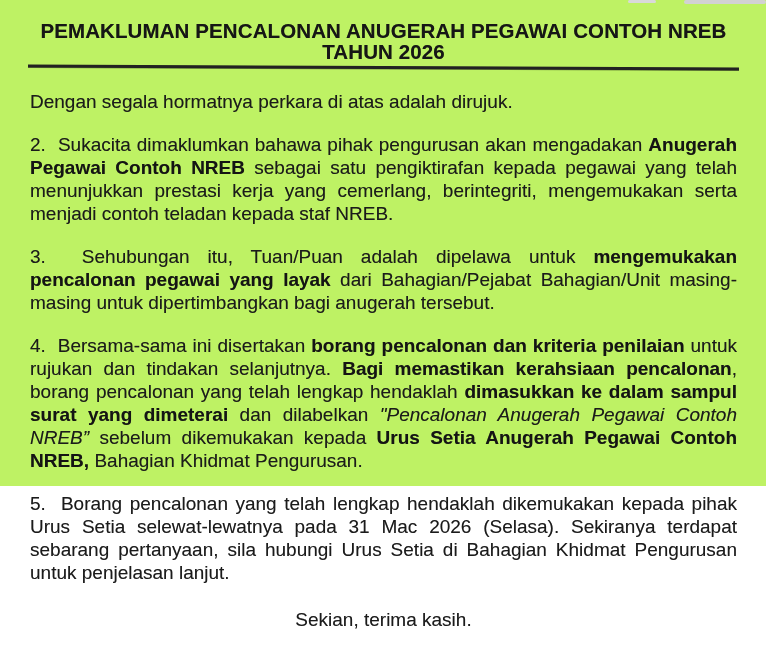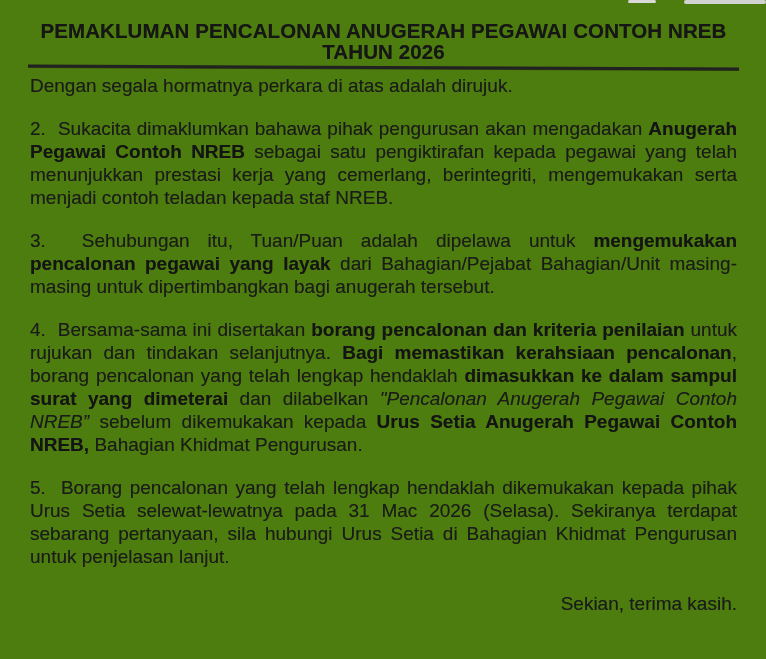--- a/index.html
+++ b/index.html
@@ -7,22 +7,22 @@
   body {
     width: 766px;
     height: 659px;
     overflow: hidden;
     font-family: "Liberation Sans", sans-serif;
     color: #1b1b1b;
   }
   .page {
     position: relative;
     width: 766px;
-    height: 659px;
-    background: #4d7c0f;
+    height: 486px;
+    background: #bef264;
     padding: 20px 29px 0 30px;
   }
   
   .scan-artifact {
     position: absolute;
     top: 0;
     height: 3px;
     background: #d9d9d9;
     border-radius: 2px;
   }
@@ -46,38 +46,38 @@
     margin-top: 4px;
     margin-left: -2px;
     width: 711px;
     height: 3px;
     background: #222222;
     transform: rotate(0.25deg);
     box-shadow: 0 0.5px 0.5px rgba(0,0,0,0.4);
   }
 
   .memo-body {
-    margin-top: 5px;
+    margin-top: 21px;
     font-size: 19px;
     line-height: 23px;
   }
   .para {
     text-align: justify;
     margin-bottom: 20px;
     text-shadow: 0 0 0.4px rgba(0,0,0,0.35);
   }
   .para:last-child { margin-bottom: 0; }
   .run-n { font-weight: normal; font-style: normal; }
   .run-b { font-weight: bold; font-style: normal; color: #141414; }
   .run-i { font-weight: normal; font-style: italic; }
   .closing {
     margin-top: 24px;
     font-size: 19px;
     line-height: 23px;
-    text-align: right;
+    text-align: center;
     text-shadow: 0 0 0.4px rgba(0,0,0,0.35);
   }
 </style>
 </head>
 <body>
 
 <div class="page">
 
   <div class="scan-artifact a1"></div>
   <div class="scan-artifact a2"></div>

